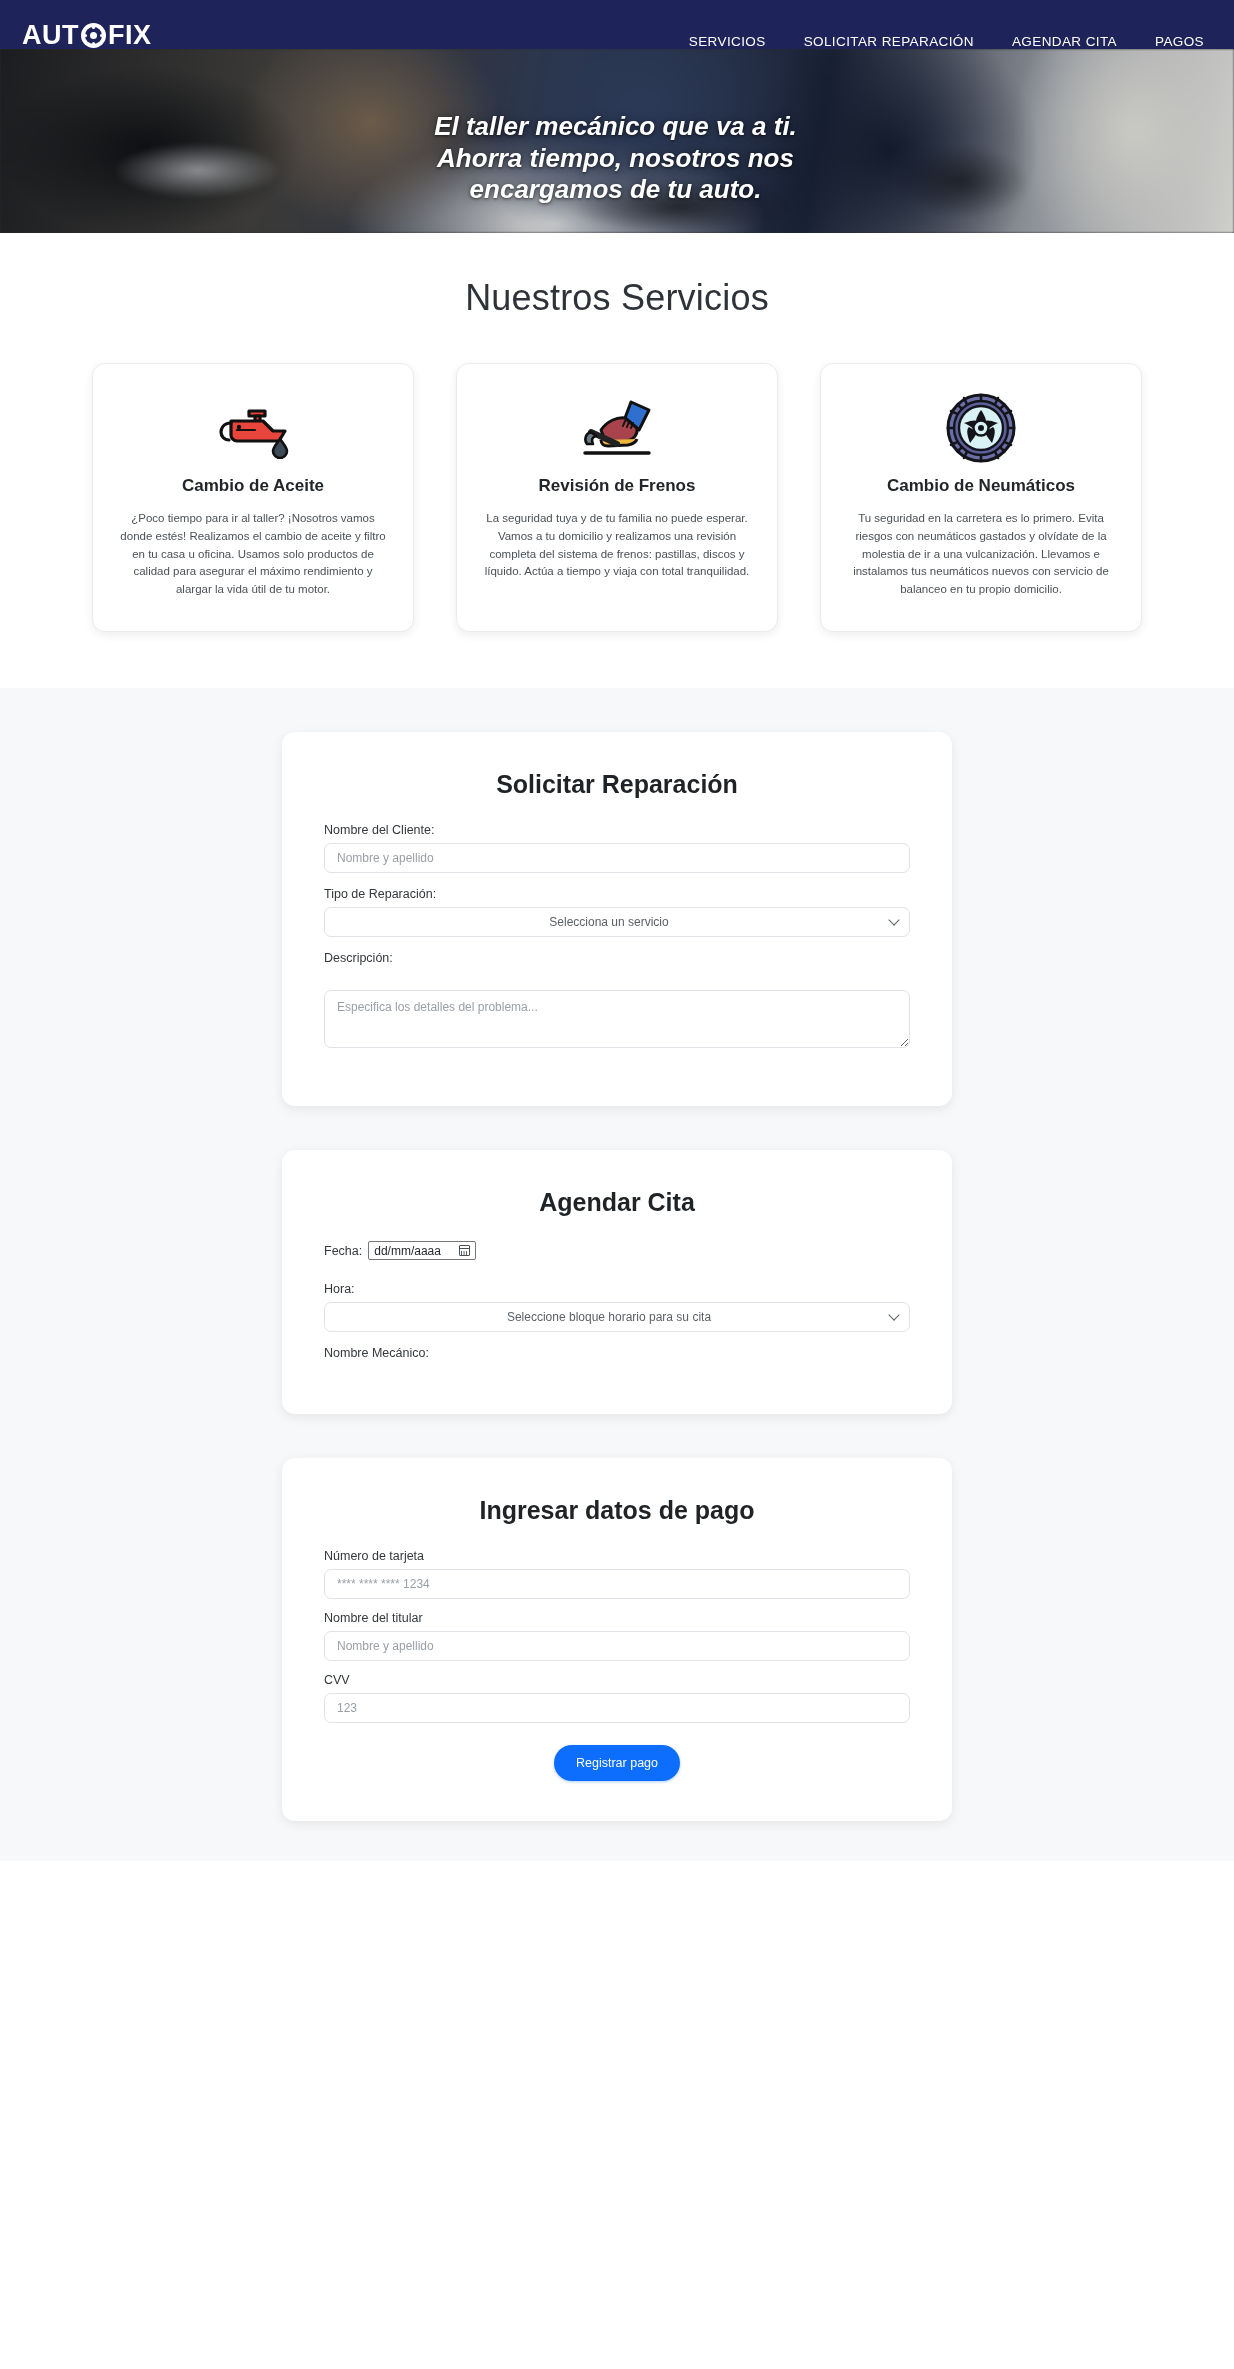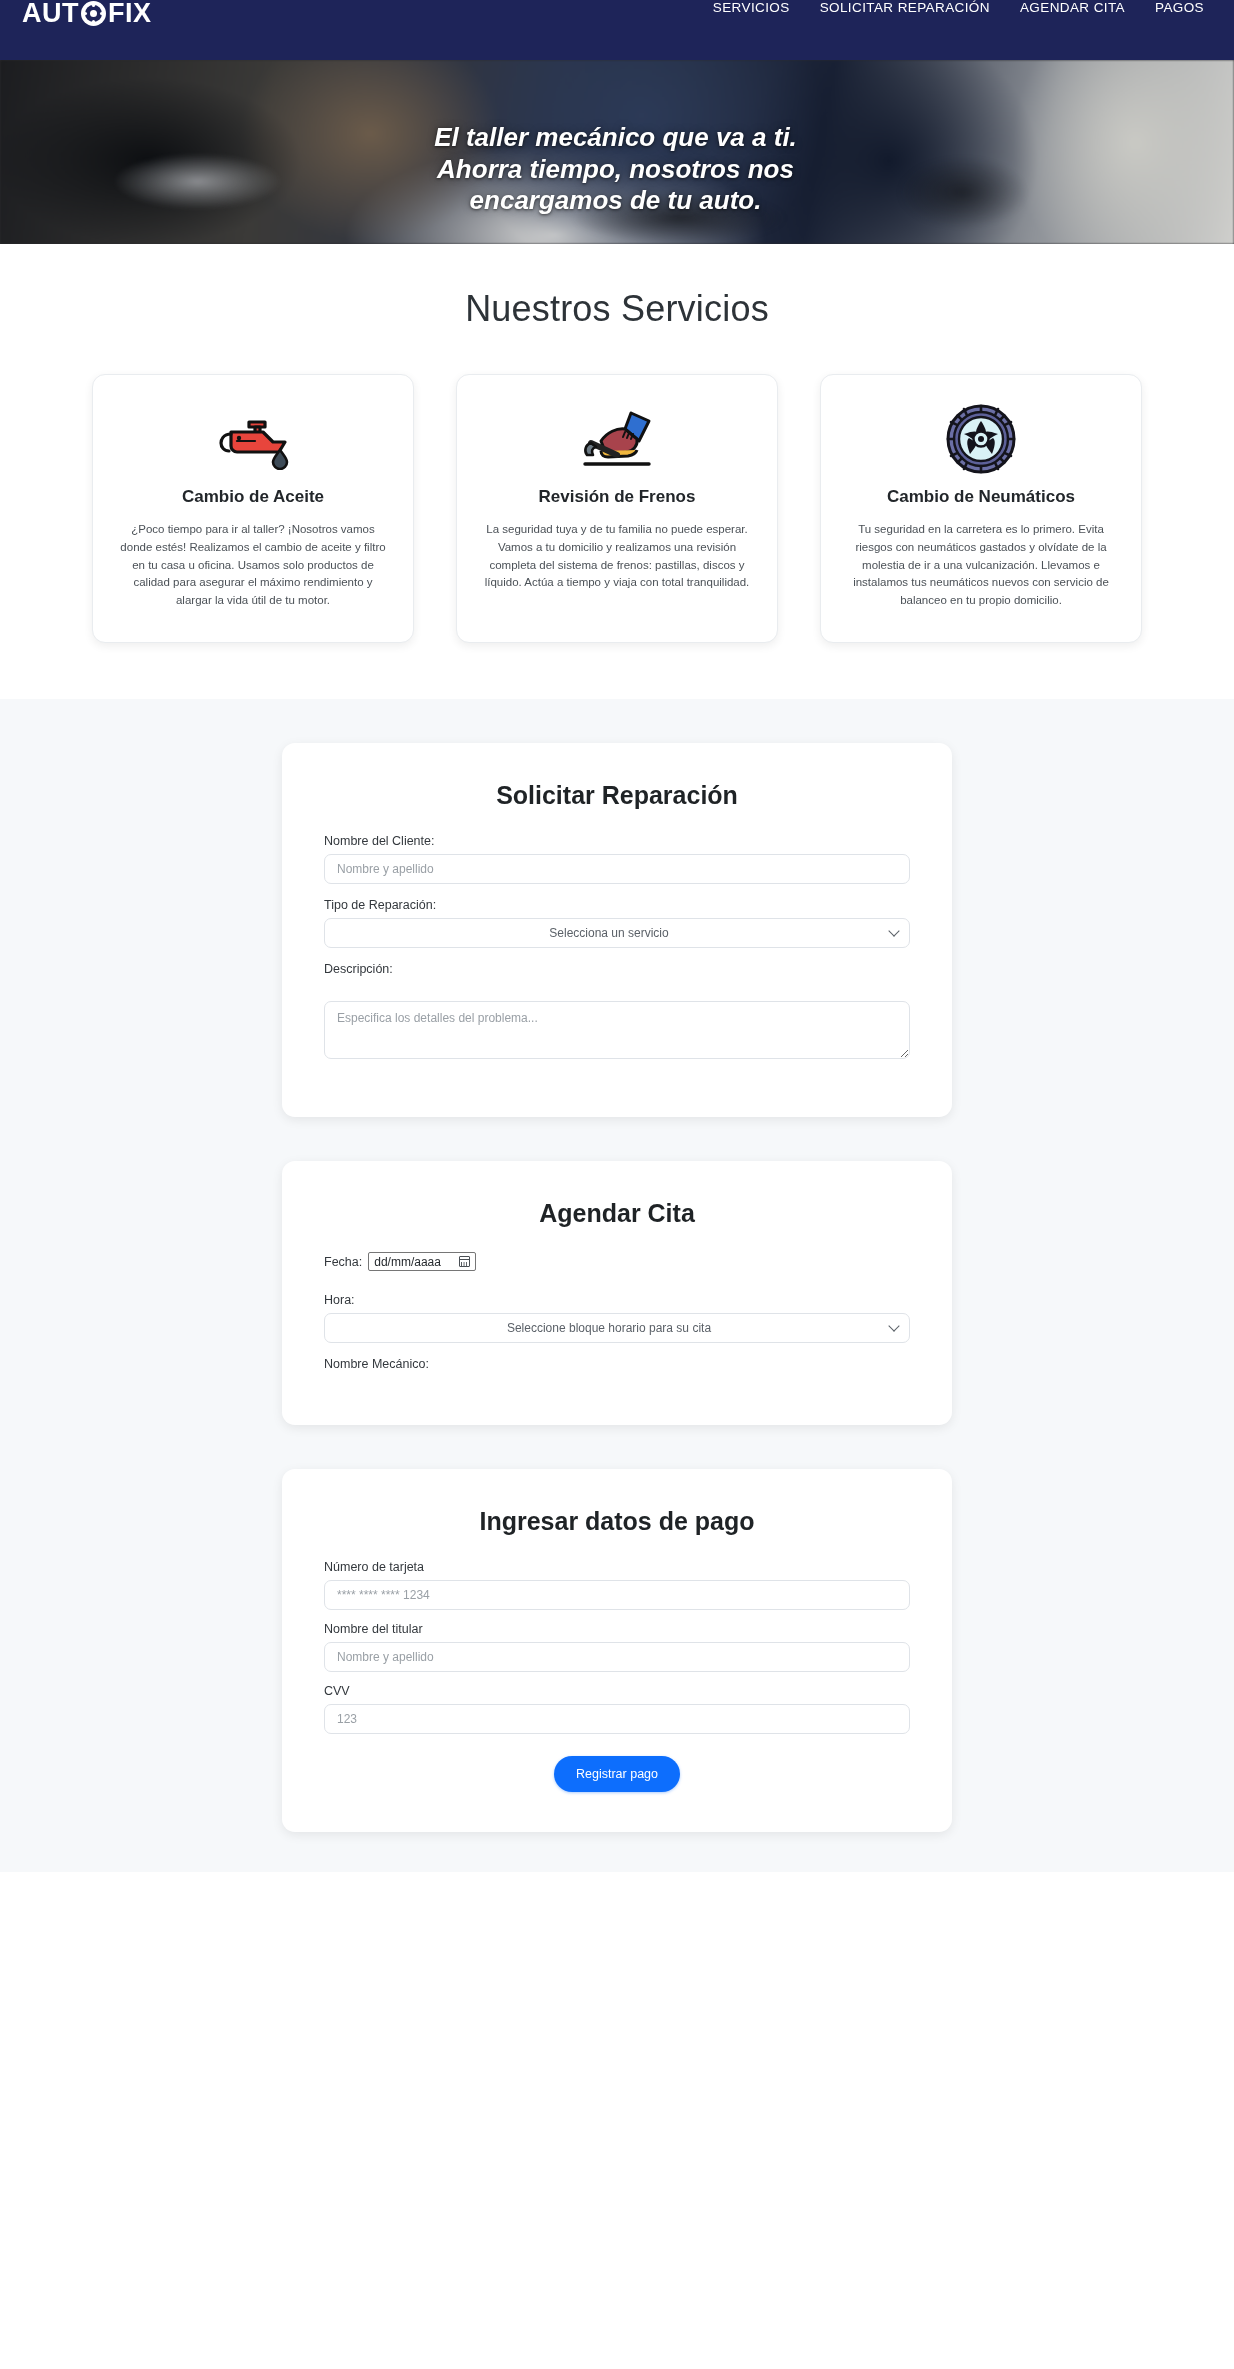--- a/index.html
+++ b/index.html
@@ -8,24 +8,24 @@
   body {
     width:1234px;
     font-family:"Liberation Sans", sans-serif;
     background:#ffffff;
     color:#212529;
     -webkit-font-smoothing:antialiased;
   }
 
   
   .navbar{
-    height:60px;
+    height:49px;
     background:#1e2459;
     display:flex;
-    align-items:flex-start;
+    align-items:flex-end;
     padding:0 30px 0 22px;
     position:relative;
     z-index:5;
   }
   .brand{
     display:flex;
     align-items:center;
     gap:1px;
     font-size:27px;
     font-weight:bold;
@@ -59,21 +59,21 @@
     box-shadow:
        0 -8px 0 -2px #ffffff,
        0  8px 0 -2px #ffffff,
       -8px 0 0 -2px #ffffff,
        8px 0 0 -2px #ffffff;
   }
   .nav-links{
     margin-left:auto;
     display:flex;
     align-items:center;
-    gap:30px;
+    gap:38px;
   }
   .nav-links a{
     color:#ffffff;
     text-decoration:none;
     font-size:13.5px;
     letter-spacing:0.4px;
   }
 
   
   .hero{

